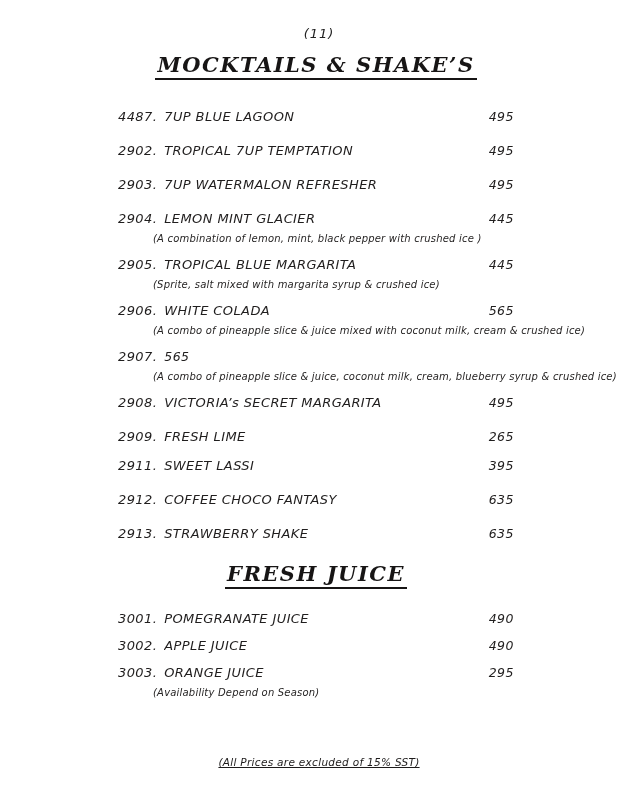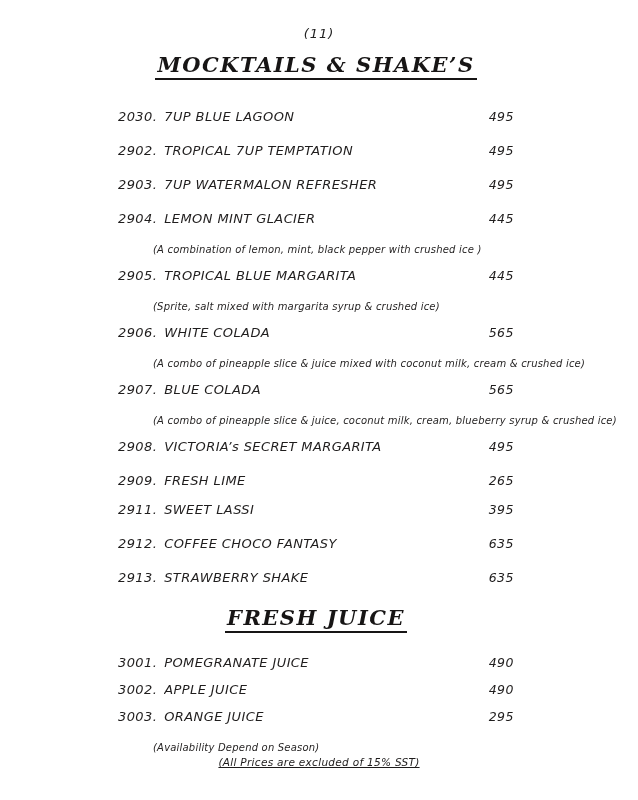--- a/index.html
+++ b/index.html
@@ -69,21 +69,21 @@
     letter-spacing: 0.5px;
     text-align: right;
   }
   .item-desc {
     font-style: italic;
     font-size: 10px;
     line-height: 13px;
     letter-spacing: 0.2px;
     color: #262424;
     margin-left: 35px;
-    margin-top: 15px;
+    margin-top: 4px;
     white-space: nowrap;
   }
   .footer-note {
     position: absolute;
     bottom: 32px; left: 0; right: 0;
     text-align: center;
     font-style: italic;
     font-size: 10.5px;
     letter-spacing: 0.3px;
     color: #1d1b1b;
@@ -99,21 +99,21 @@
 
   <div class="content">
 
     <div class="section sec-mocktails">
       <div class="section-heading-wrap">
         <span class="section-heading">MOCKTAILS &amp; SHAKE’S</span>
       </div>
 
       <div class="row">
         <div class="line">
-          <span class="item-code">2030.</span>
+          <span class="item-code">4487.</span>
           <span class="item-name">7UP BLUE LAGOON</span>
           <span class="item-price">495</span>
         </div>
       </div>
 
       <div class="row">
         <div class="line">
           <span class="item-code">2902.</span>
           <span class="item-name">TROPICAL 7UP TEMPTATION</span>
           <span class="item-price">495</span>
@@ -151,21 +151,20 @@
           <span class="item-code">2906.</span>
           <span class="item-name">WHITE COLADA</span>
           <span class="item-price">565</span>
         </div>
         <div class="item-desc">(A combo of pineapple slice &amp; juice mixed with coconut milk, cream &amp; crushed ice)</div>
       </div>
 
       <div class="row has-desc">
         <div class="line">
           <span class="item-code">2907.</span>
-          <span class="item-name">BLUE COLADA</span>
           <span class="item-price">565</span>
         </div>
         <div class="item-desc">(A combo of pineapple slice &amp; juice, coconut milk, cream, blueberry syrup &amp; crushed ice)</div>
       </div>
 
       <div class="row">
         <div class="line">
           <span class="item-code">2908.</span>
           <span class="item-name">VICTORIA’s SECRET MARGARITA</span>
           <span class="item-price">495</span>

